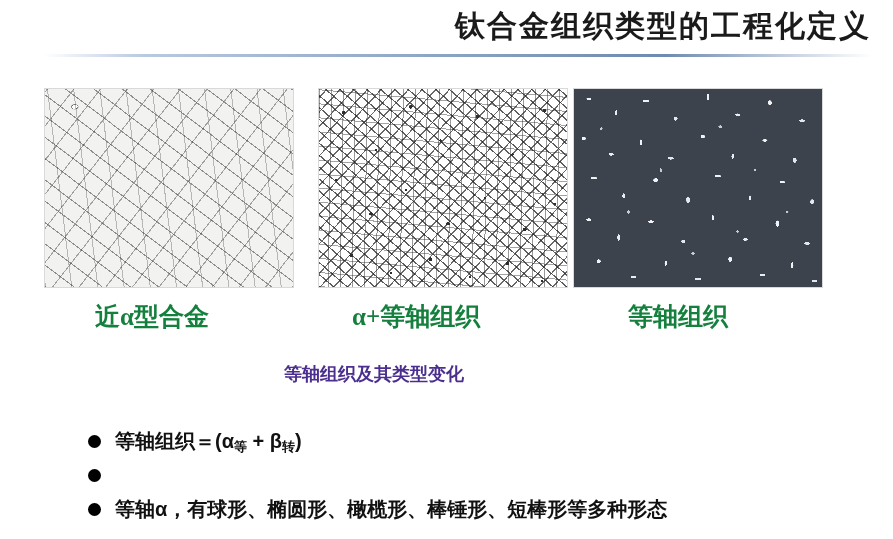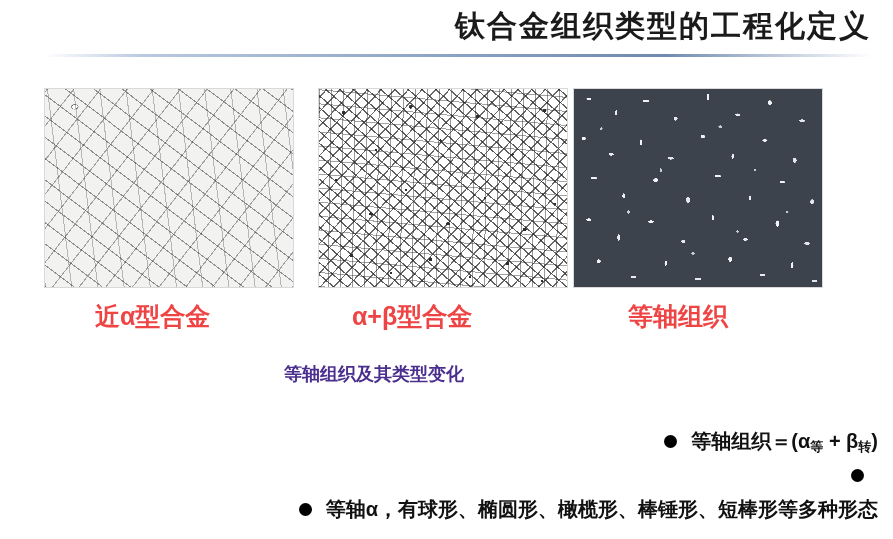--- a/index.html
+++ b/index.html
@@ -200,23 +200,23 @@
       radial-gradient(ellipse 2px 2px at 66% 72%, #dfe4ea 60%, rgba(0,0,0,0) 63%);
     opacity: .85;
   }
 
   
   .caption {
     position: absolute;
     top: 300px;
     font-size: 25px;
     font-weight: bold;
-    color: #ef4444;
+    color: #15803d;
     white-space: nowrap;
-    font-family: Liberation Sans, sans-serif;
+    font-family: Liberation Serif, serif;
   }
   .cap-1 { left: 95px; }
   .cap-2 { left: 352px; }
   .cap-3 { left: 628px; }
 
   
   .subtitle {
     position: absolute;
     top: 362px;
     left: 284px;
@@ -232,21 +232,20 @@
     position: absolute;
     top: 428px;
     left: 88px;
     width: 790px;
   }
   .bullet-row {
     display: flex;
     align-items: flex-start;
     margin-bottom: 6px;
     height: 28px;
-    justify-content: flex-end;
   }
   .bullet-dot {
     width: 13px;
     height: 13px;
     border-radius: 50%;
     background: #000000;
     margin-top: 7px;
     margin-right: 14px;
     flex: 0 0 auto;
   }
@@ -277,21 +276,21 @@
   </div>
   <div class="micro micro-2">
     <div class="tex-b"></div>
   </div>
   <div class="micro micro-3">
     <div class="tex-c"></div>
   </div>
 </div>
 
 <div class="caption cap-1">近α型合金</div>
-<div class="caption cap-2">α+β型合金</div>
+<div class="caption cap-2">α+等轴组织</div>
 <div class="caption cap-3">等轴组织</div>
 
 <div class="subtitle">等轴组织及其类型变化</div>
 
 <div class="bullets">
 
   <div class="bullet-row">
     <span class="bullet-dot"></span>
     <span class="bullet-text"><span>等轴组织＝(α</span><sub>等</sub><span> + β</span><sub>转</sub><span>)</span></span>
   </div>

